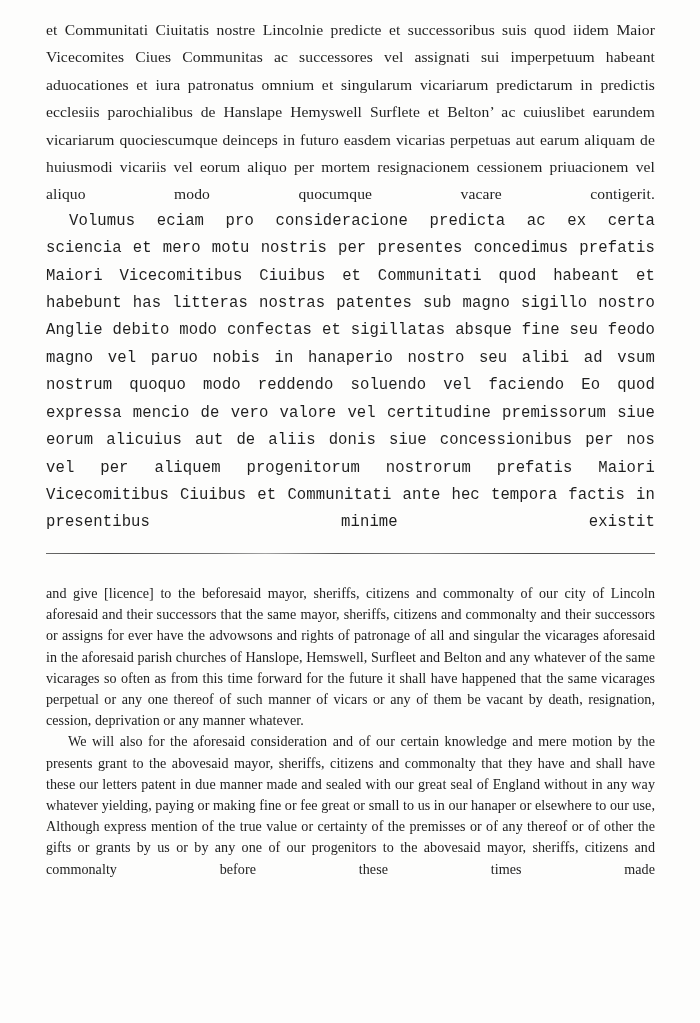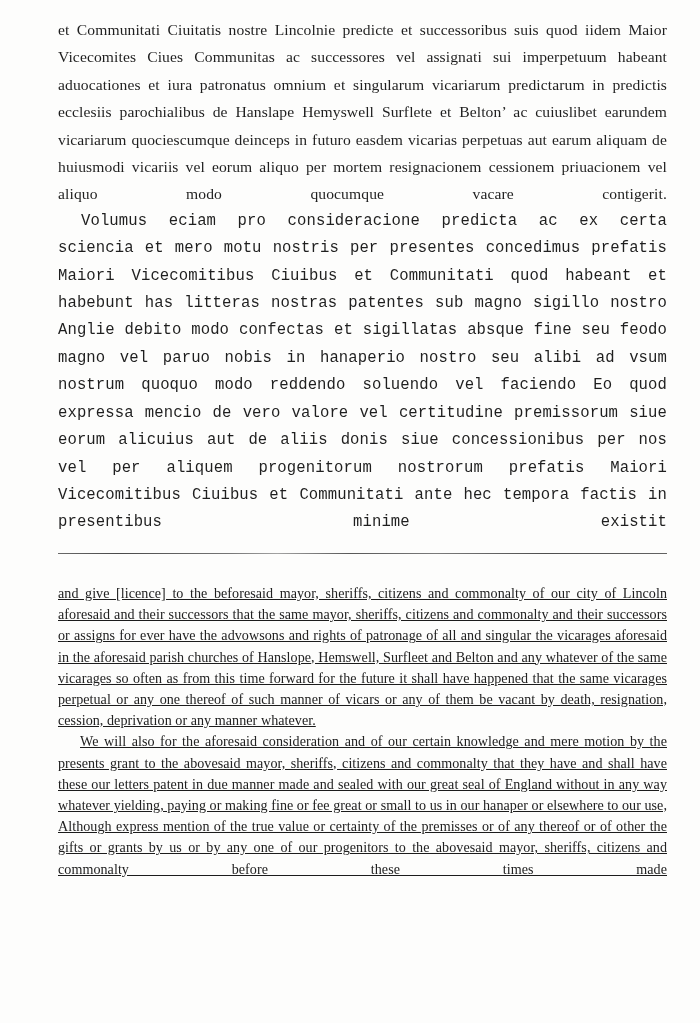--- a/index.html
+++ b/index.html
@@ -14,21 +14,20 @@
     color: #1c1c1c;
     overflow: hidden;
   }
 
   .page {
     position: relative;
     width: 576px;
     height: 1023px;
     background: #fdfdfc;
     box-sizing: border-box;
-    margin-left: 12px;
   }
 
   
   .latin-block {
     position: absolute;
     left: 46px;
     top: 16px;
     width: 609px;
   }
   .latin-block p {
@@ -63,21 +62,20 @@
         #3f3f3f 80%, #555 100%);
     opacity: .92;
   }
 
   
   .english-block {
     position: absolute;
     left: 46px;
     top: 583px;
     width: 609px;
-    text-decoration: underline;
   }
   .english-block p {
     margin: 0;
     font-size: 14.1px;
     line-height: 21.2px;
     text-align: justify;
     text-justify: inter-word;
     letter-spacing: 0.05px;
     color: #212121;
     -webkit-font-smoothing: antialiased;

